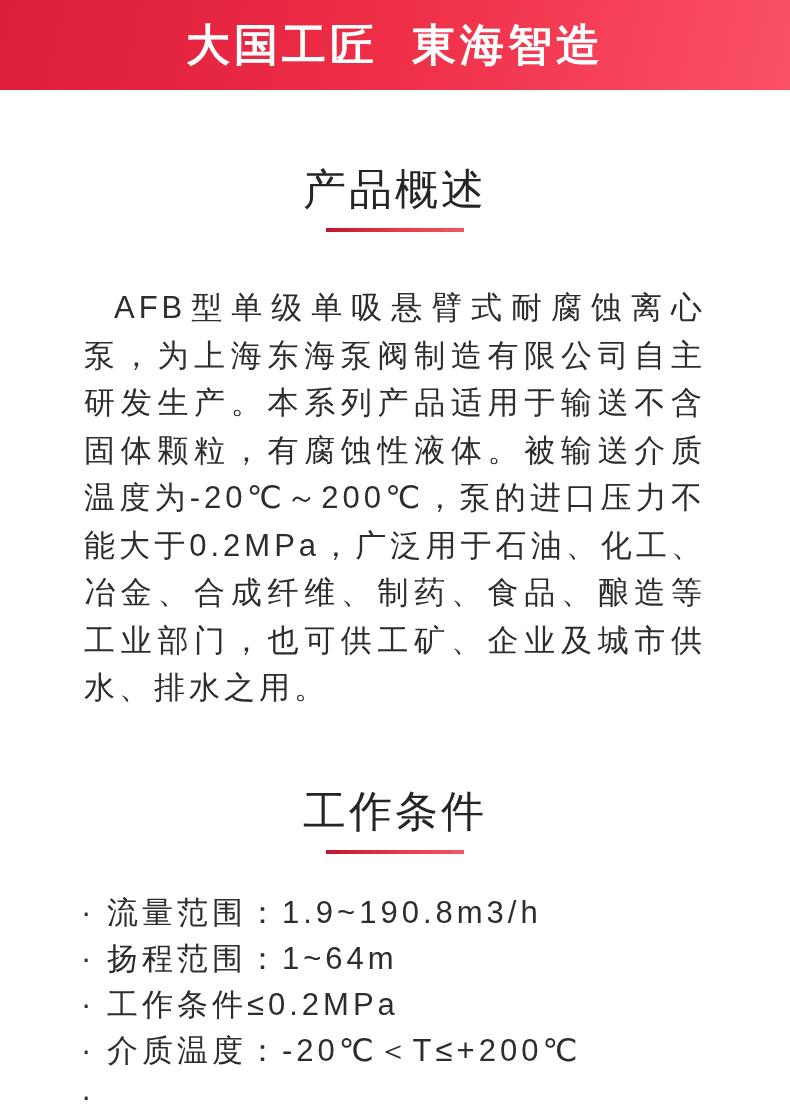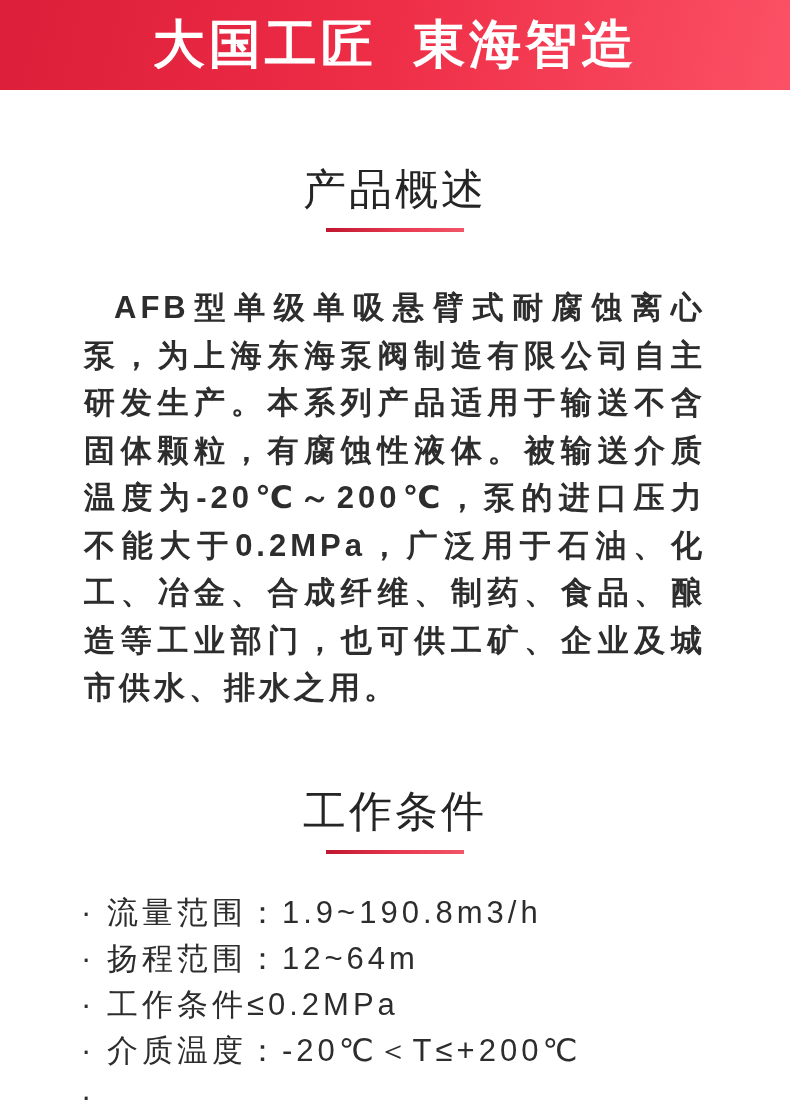--- a/index.html
+++ b/index.html
@@ -19,21 +19,21 @@
   .banner {
     width: 790px;
     height: 90px;
     background: linear-gradient(103deg, #dc1e3a 0%, #ee2d46 48%, #fb5166 100%);
     display: flex;
     align-items: center;
     justify-content: center;
   }
   .banner-title {
     color: #ffffff;
-    font-size: 52px;
+    font-size: 44px;
     font-weight: bold;
     letter-spacing: 4px;
     word-spacing: 18px;
     white-space: nowrap;
     text-align: right;
   }
   
   .section-title {
     margin-top: 74px;
     text-align: center;
@@ -53,21 +53,20 @@
   
   .paragraph {
     width: 622px;
     margin: 52px auto 0 auto;
     font-size: 31px;
     line-height: 47.5px;
     letter-spacing: 4px;
     color: #2d2d2d;
     text-align: justify;
     text-indent: 30px;
-    font-weight: bold;
   }
   
   .spec-list {
     width: 628px;
     margin: 36px auto 0 auto;
     list-style: none;
   }
   .spec-item {
     display: flex;
     align-items: baseline;
@@ -102,21 +101,21 @@
   <div class="section-title second">工作条件</div>
   <div class="title-underline"></div>
 
   <ul class="spec-list">
     <li class="spec-item">
       <span class="bullet">·</span>
       <span>流量范围：1.9~190.8m3/h</span>
     </li>
     <li class="spec-item">
       <span class="bullet">·</span>
-      <span>扬程范围：12~64m</span>
+      <span>扬程范围：1~64m</span>
     </li>
     <li class="spec-item">
       <span class="bullet">·</span>
       <span>工作条件≤0.2MPa</span>
     </li>
     <li class="spec-item">
       <span class="bullet">·</span>
       <span>介质温度：-20℃＜T≤+200℃</span>
     </li>
     <li class="spec-item">

